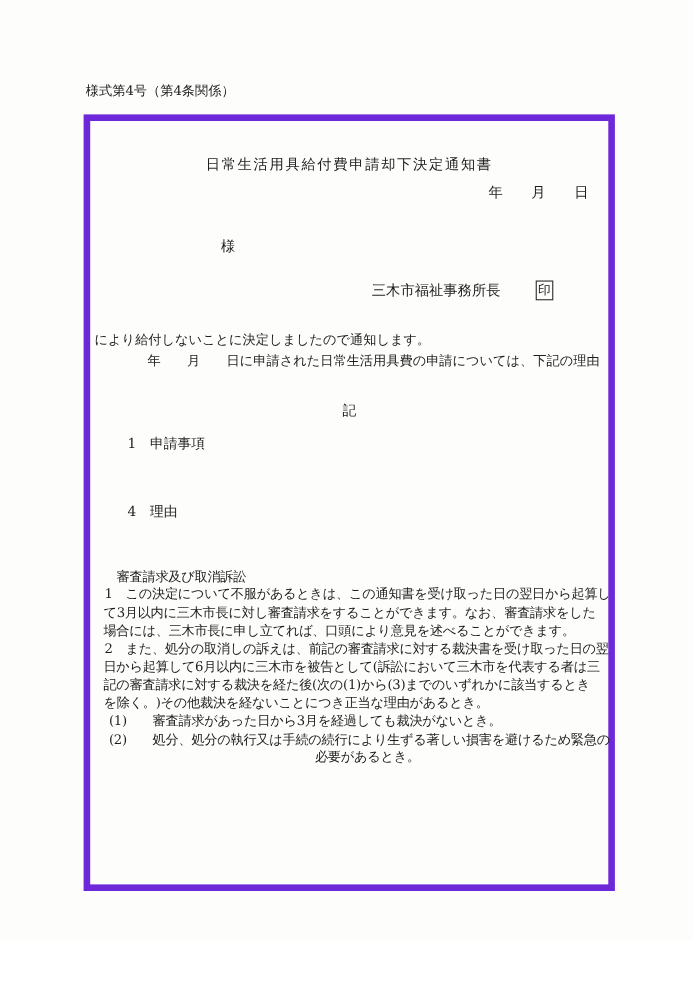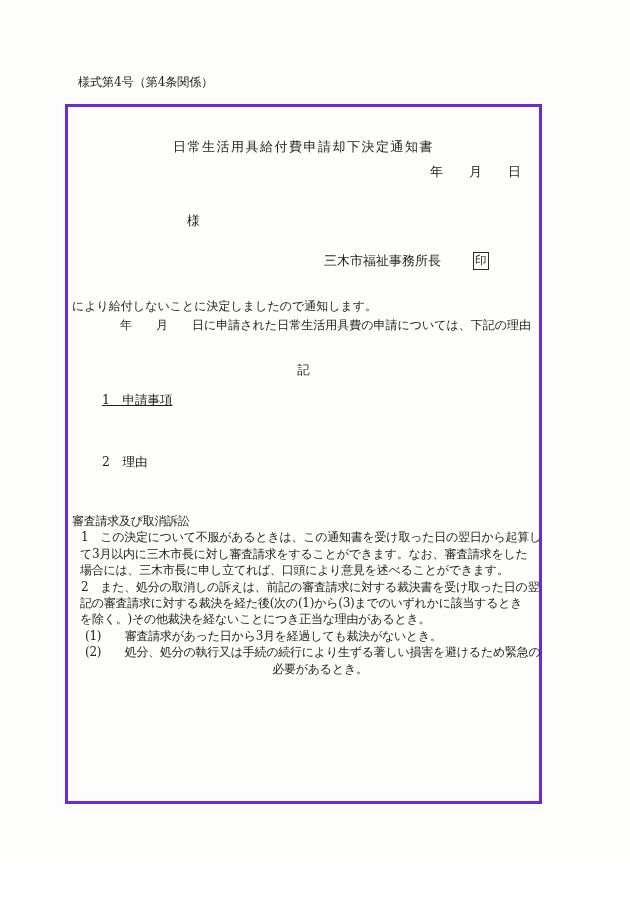--- a/index.html
+++ b/index.html
@@ -9,23 +9,23 @@
     background:#fdfdfc;
     color:#1d1d1d;
     font-family:"DejaVu Serif","Liberation Serif",serif;
     overflow:hidden;
   }
   .form-label{
     position:absolute;left:78px;top:74px;
     font-size:12px;white-space:pre;
   }
   .doc-box{
-    position:absolute;left:65px;top:104px;
+    position:absolute;left:76px;top:104px;
     width:471px;height:694px;
-    border:3px solid #6d28d9;
+    border:6px solid #6d28d9;
   }
   .doc-title{
     position:absolute;top:31px;left:0;width:100%;
     text-align:center;font-size:13px;letter-spacing:1.5px;white-space:pre;
   }
   .date-line{
     position:absolute;top:56px;left:362px;
     font-size:13px;white-space:pre;
   }
   .addressee{
@@ -48,28 +48,28 @@
   }
   .body-para .line{white-space:pre;}
   .ki-heading{
     position:absolute;top:255px;left:0;width:100%;
     text-align:center;font-size:12.5px;
   }
   .numbered-item{
     position:absolute;left:34px;
     font-size:12.5px;white-space:pre;
   }
-  .item1{top:285px;text-decoration:underline;}
+  .item1{top:285px;}
   .item2{top:347px;}
   .appeal{
     position:absolute;top:406px;left:0;width:100%;
     font-size:12px;line-height:16.4px;letter-spacing:-0.25px;
   }
   .appeal .al{white-space:pre;}
-  .pl4{padding-left:4px;}
+  .pl4{padding-left:4px;margin-left:20px;}
   .pl12{padding-left:12px;}
   .pl13{padding-left:13px;}
   .pl17{padding-left:17px;}
   .pl33{padding-left:33px;text-align:center;}
   .contact{
     position:absolute;top:636px;left:0;width:100%;
     font-size:12px;line-height:15px;
   }
   .contact .cl{white-space:pre;}
   .cpl35{padding-left:35px;}
@@ -97,28 +97,29 @@
 
     <div class="body-para">
       <div class="line">により給付しないことに決定しましたので通知します。</div>
       <div class="line">　　　　年　　月　　日に申請された日常生活用具費の申請については、下記の理由</div>
     </div>
 
     <div class="ki-heading">記</div>
 
     <div class="numbered-item item1">1　申請事項</div>
 
-    <div class="numbered-item item2">2　理由</div>
+    <div class="numbered-item item2">4　理由</div>
 
     <div class="appeal">
       <div class="al pl4">審査請求及び取消訴訟</div>
       <div class="al pl13">1　この決定について不服があるときは、この通知書を受け取った日の翌日から起算し</div>
       <div class="al pl12">て3月以内に三木市長に対し審査請求をすることができます。なお、審査請求をした</div>
       <div class="al pl12">場合には、三木市長に申し立てれば、口頭により意見を述べることができます。</div>
       <div class="al pl13">2　また、処分の取消しの訴えは、前記の審査請求に対する裁決書を受け取った日の翌</div>
+      <div class="al pl12">日から起算して6月以内に三木市を被告として(訴訟において三木市を代表する者は三</div>
       <div class="al pl12">記の審査請求に対する裁決を経た後(次の(1)から(3)までのいずれかに該当するとき</div>
       <div class="al pl12">を除く。)その他裁決を経ないことにつき正当な理由があるとき。</div>
       <div class="al pl17">(1)　　審査請求があった日から3月を経過しても裁決がないとき。</div>
       <div class="al pl17">(2)　　処分、処分の執行又は手続の続行により生ずる著しい損害を避けるため緊急の</div>
       <div class="al pl33">必要があるとき。</div>
     </div>
 
 
   </div>
 </div>

